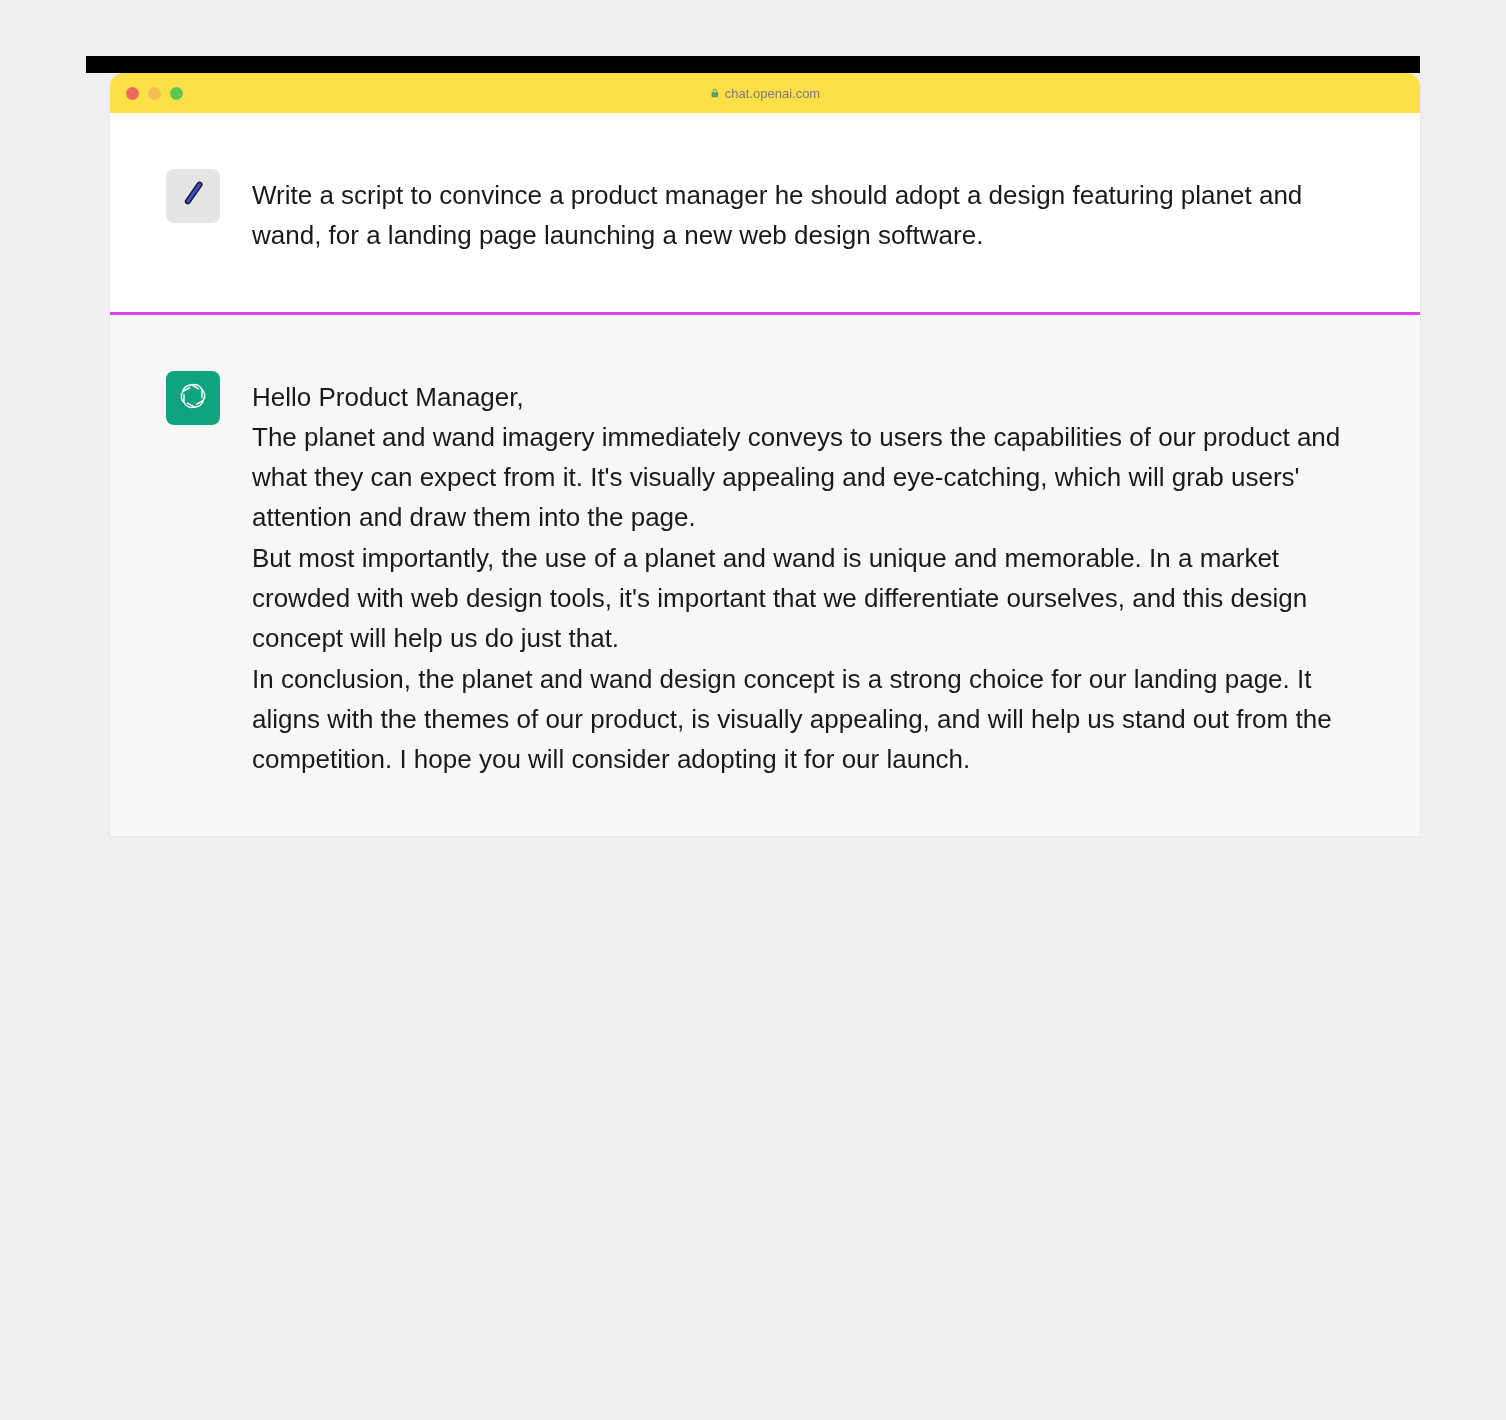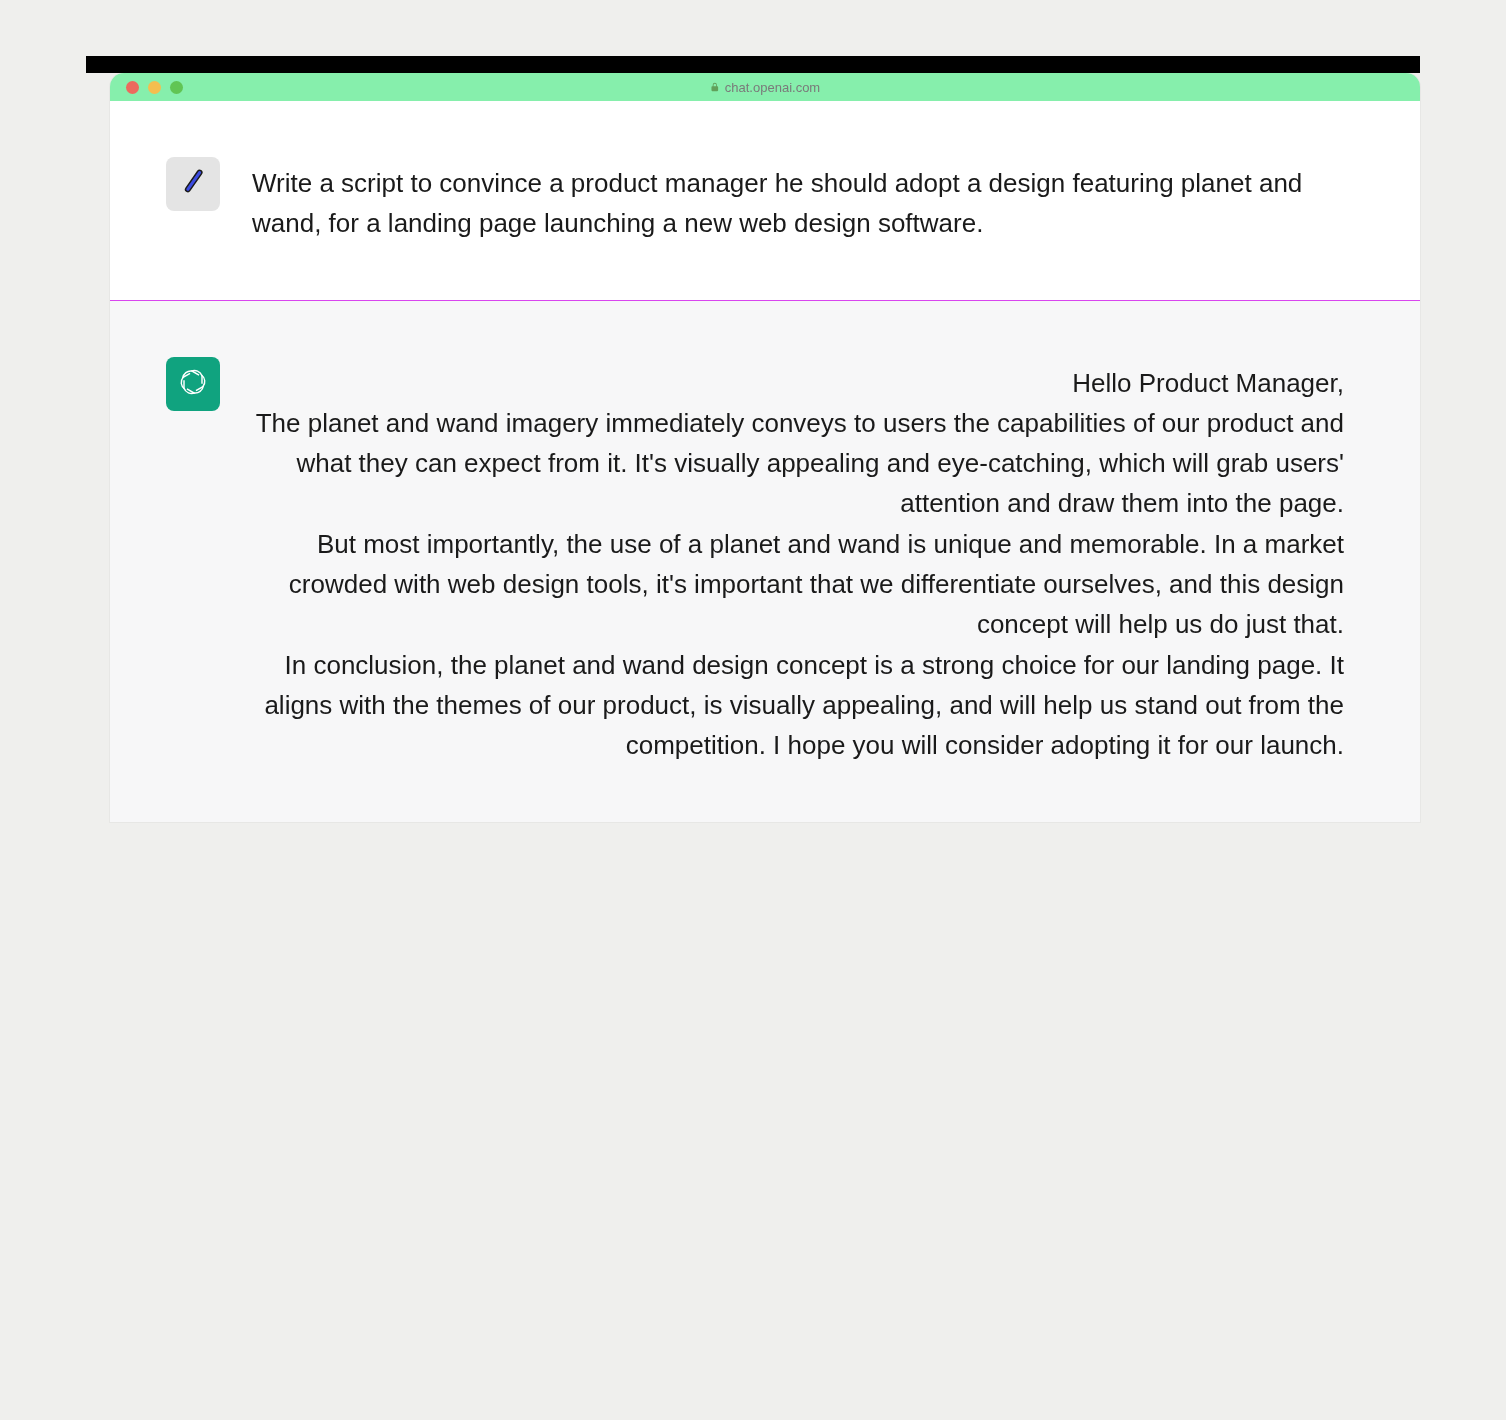--- a/index.html
+++ b/index.html
@@ -31,22 +31,22 @@
       margin-bottom: 48px;
     }
     .chat-window {
       margin-left: 24px;
       margin-right: 0;
       border-radius: 14px 14px 0 0;
       overflow: hidden;
       box-shadow: 0 0 0 1px rgba(0,0,0,0.03);
     }
     .titlebar {
-      height: 28px;
-      background: #86efac;
+      height: 40px;
+      background: #fde047;
       display: flex;
       align-items: center;
       position: relative;
       padding: 0 16px;
     }
     .traffic-lights {
       display: flex;
       gap: 9px;
       align-items: center;
     }
@@ -75,25 +75,24 @@
     }
     .messages {
     }
     .msg {
       display: flex;
       gap: 32px;
       padding: 56px 56px 56px 56px;
     }
     .msg-user {
       background: #ffffff;
-      border-bottom: 1px solid #d946ef;
+      border-bottom: 3px solid #d946ef;
     }
     .msg-ai {
       background: #f7f7f8;
-      text-align: right;
     }
     .avatar {
       width: 54px;
       height: 54px;
       border-radius: 8px;
       flex-shrink: 0;
       display: flex;
       align-items: center;
       justify-content: center;
     }

